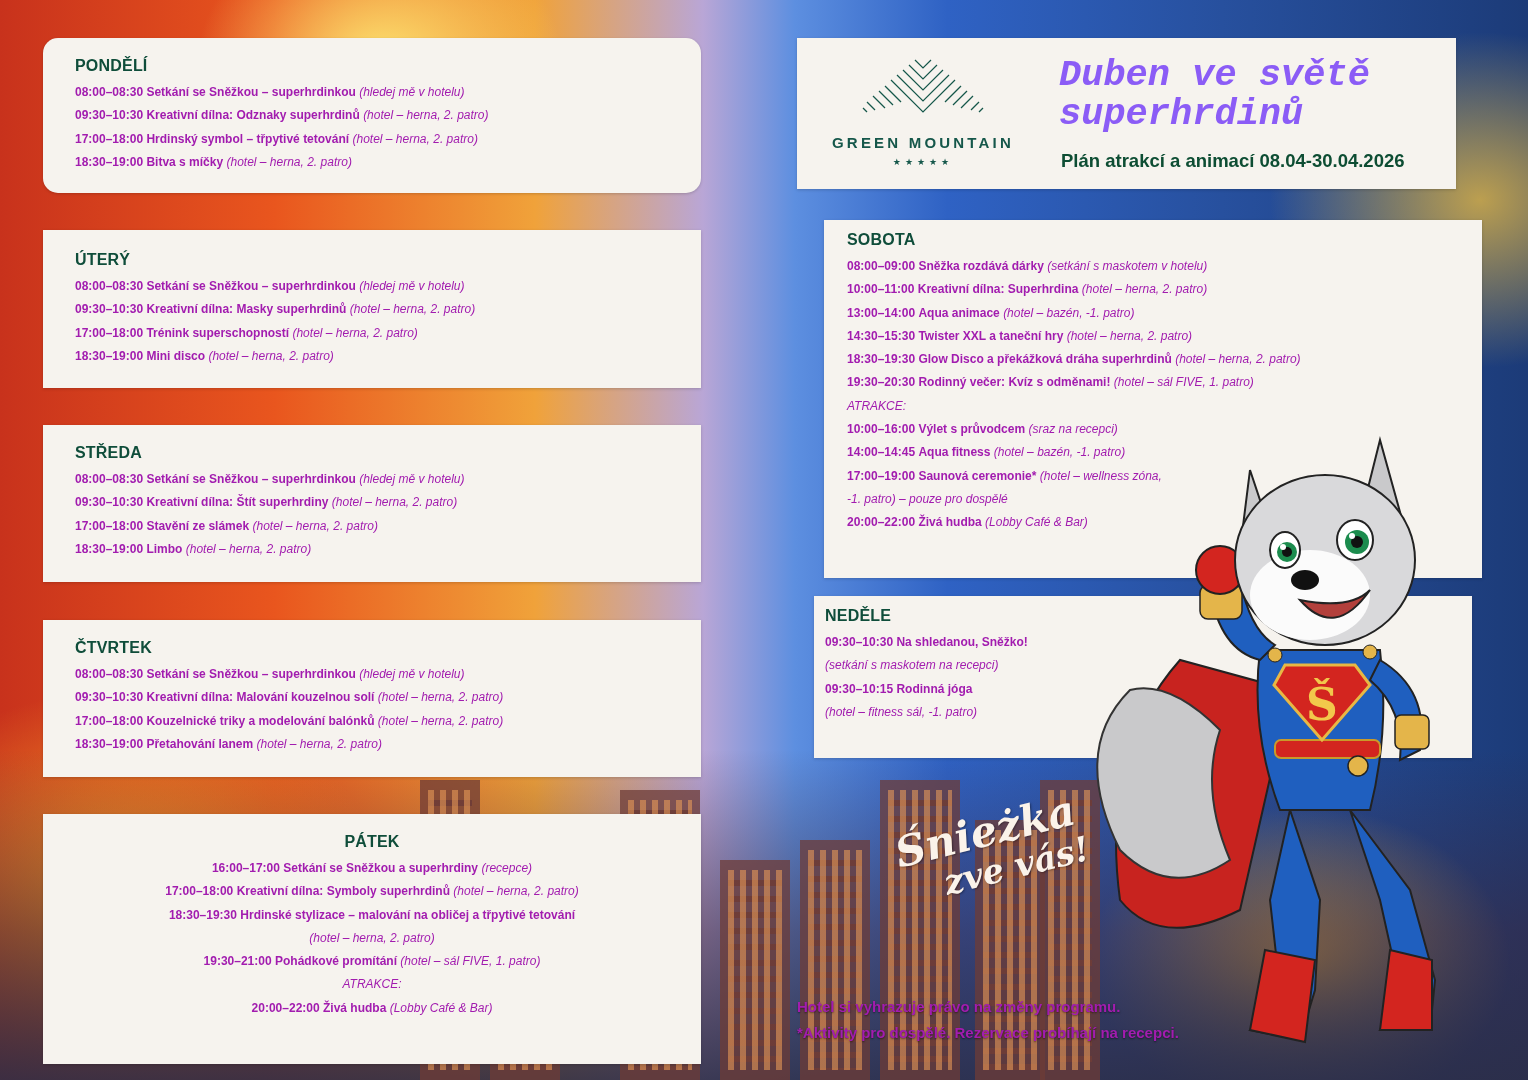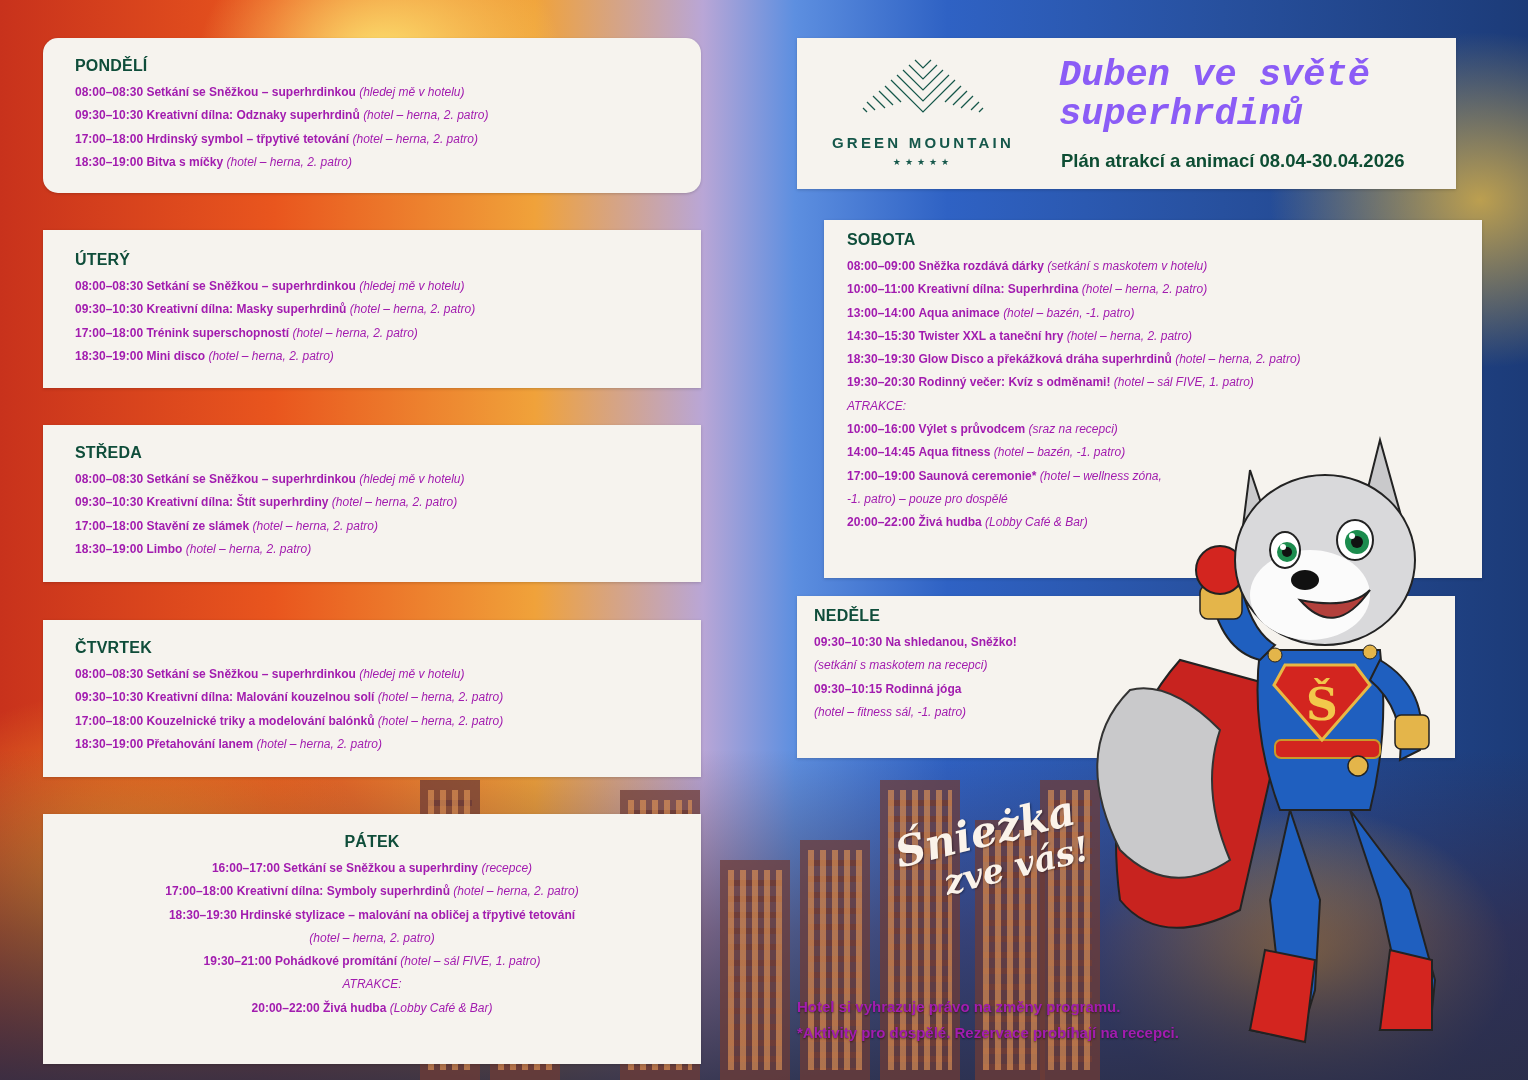--- a/index.html
+++ b/index.html
@@ -170,21 +170,21 @@
   <div class="row"><span class="t">18:30–19:30</span> <span class="a">Glow Disco a překážková dráha superhrdinů</span> <span class="l">(hotel – herna, 2. patro)</span></div>
   <div class="row"><span class="t">19:30–20:30</span> <span class="a">Rodinný večer: Kvíz s odměnami!</span> <span class="l">(hotel – sál FIVE, 1. patro)</span></div>
   <div class="row note">ATRAKCE:</div>
   <div class="row"><span class="t">10:00–16:00</span> <span class="a">Výlet s průvodcem</span> <span class="l">(sraz na recepci)</span></div>
   <div class="row"><span class="t">14:00–14:45</span> <span class="a">Aqua fitness</span> <span class="l">(hotel – bazén, -1. patro)</span></div>
   <div class="row"><span class="t">17:00–19:00</span> <span class="a">Saunová ceremonie*</span> <span class="l">(hotel – wellness zóna,</span></div>
   <div class="row"><span class="l">-1. patro) – pouze pro dospělé</span></div>
   <div class="row"><span class="t">20:00–22:00</span> <span class="a">Živá hudba</span> <span class="l">(Lobby Café &amp; Bar)</span></div>
 </div>
 
-<div class="panel day-panel" style="left:797px;top:596px;width:658px;height:162px;padding-left:17px;padding-top:10px;">
+<div class="panel day-panel" style="left:814px;top:596px;width:658px;height:162px;padding-left:11px;padding-top:10px;">
   <div class="day-title">NEDĚLE</div>
   <div class="row"><span class="t">09:30–10:30</span> <span class="a">Na shledanou, Sněžko!</span></div>
   <div class="row"><span class="l">(setkání s maskotem na recepci)</span></div>
   <div class="row"><span class="t">09:30–10:15</span> <span class="a">Rodinná jóga</span></div>
   <div class="row"><span class="l">(hotel – fitness sál, -1. patro)</span></div>
 </div>
 
 <svg class="mascot" viewBox="0 0 420 640">
 
   <path d="M120 230 Q40 320 60 470 Q100 520 180 480 L230 260 Z" fill="#c8231f" stroke="#222" stroke-width="2"></path>

